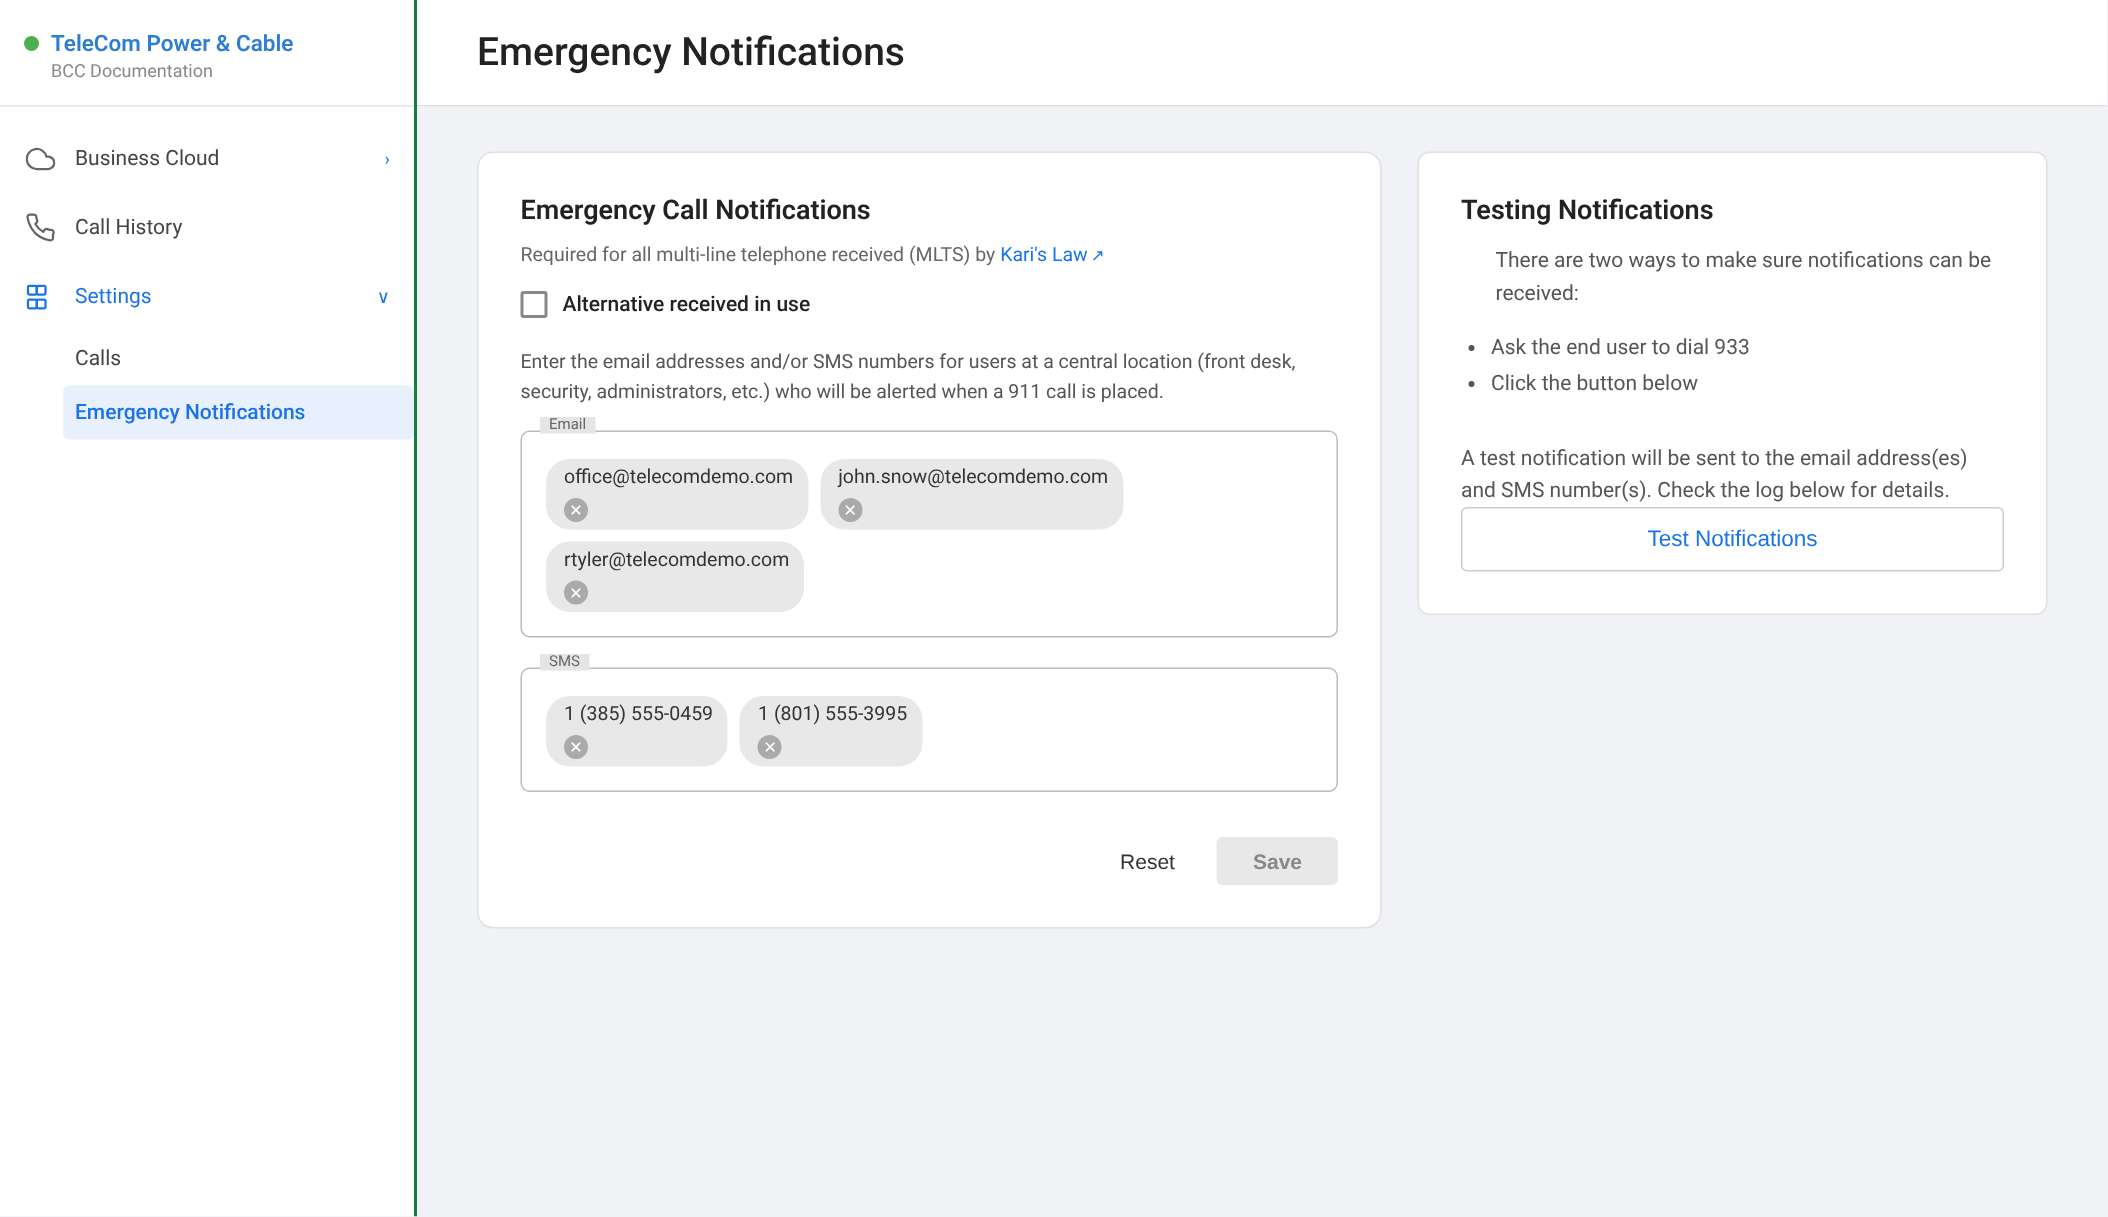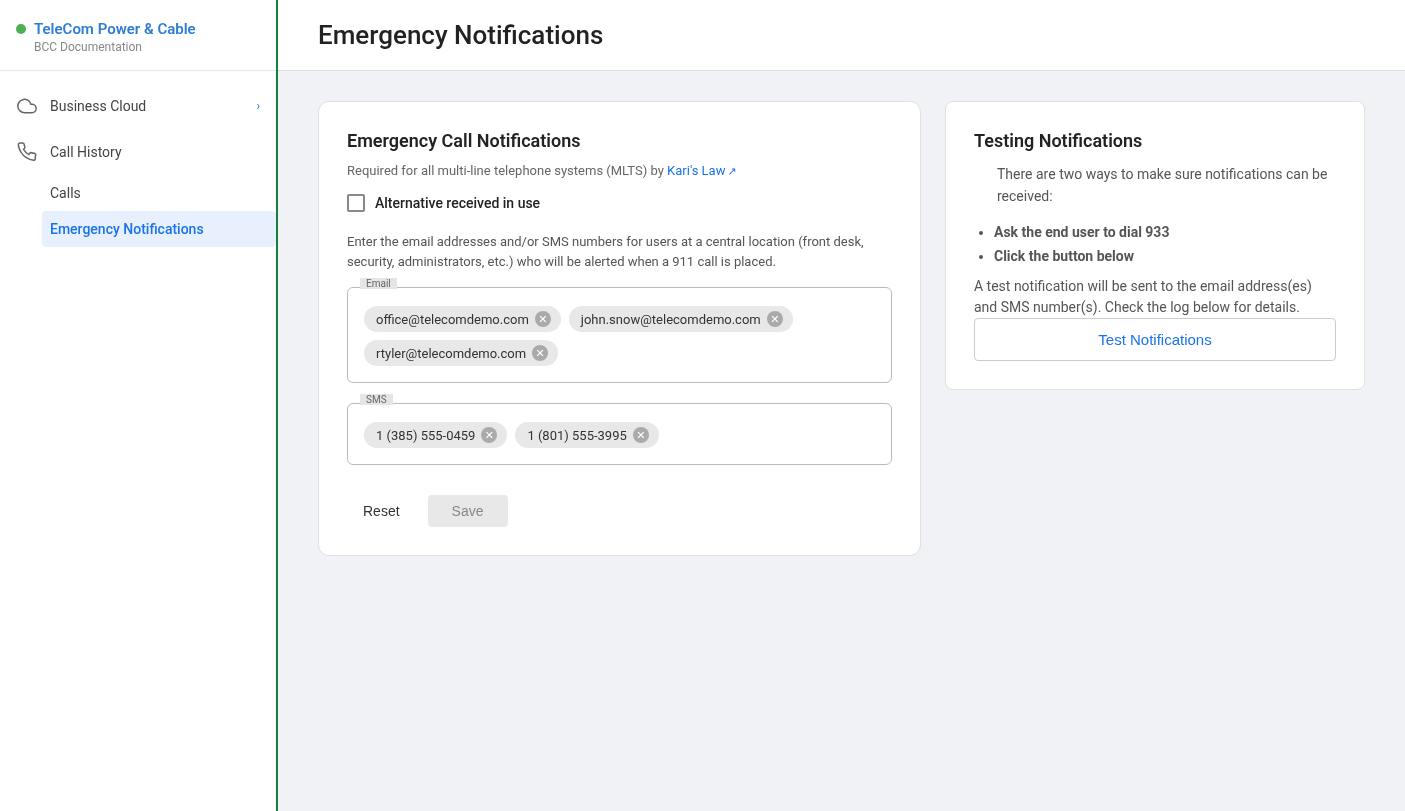--- a/index.html
+++ b/index.html
@@ -199,81 +199,82 @@
 
     
     .tags-container {
       display: flex;
       flex-wrap: wrap;
       gap: 8px;
       padding-top: 6px;
     }
     .tag-chip {
       display: flex;
-      align-items: flex-end;
+      align-items: flex-start;
       background: #e8e8e8;
       border-radius: 16px;
       padding: 5px 10px 5px 12px;
       font-size: 13px;
       color: #333;
       gap: 6px;
+      flex-direction: column;
     }
     .tag-remove {
       width: 16px;
       height: 16px;
       border-radius: 50%;
       background: #aaa;
       color: #fff;
       display: flex;
       align-items: center;
       justify-content: center;
       font-size: 11px;
       cursor: pointer;
       line-height: 1;
     }
 
     
     .buttons-row {
       display: flex;
+      justify-content: flex-end;
       gap: 12px;
       padding-top: 10px;
     }
     .btn-reset {
       background: none;
       border: none;
       font-size: 14px;
       color: #333;
       cursor: pointer;
       padding: 8px 16px;
       font-weight: 500;
     }
     .btn-save {
       background: #e8e8e8;
       border: none;
       font-size: 14px;
       color: #888;
       cursor: not-allowed;
       padding: 8px 24px;
       border-radius: 4px;
-      font-weight: 400;
+      font-weight: 700;
     }
 
     
     .testing-desc {
       font-size: 14px;
       color: #555;
       line-height: 1.6;
       margin-bottom: 16px;
       margin-left: 23px;
     }
     .testing-list {
       list-style: disc;
       padding-left: 20px;
-      margin-bottom: 12px;
-      font-weight: bold;
+      margin-bottom: 32px;
     }
     .testing-list li {
       font-size: 14px;
       color: #555;
       margin-bottom: 8px;
     }
     .testing-note {
       font-size: 14px;
       color: #555;
       line-height: 1.5;
@@ -322,20 +323,32 @@
 
     <div class="nav-item">
       <span class="nav-icon">
         <svg class="icon-svg" viewBox="0 0 24 24" fill="none" stroke="currentColor" stroke-width="1.8">
           <path d="M22 16.92v3a2 2 0 0 1-2.18 2 19.79 19.79 0 0 1-8.63-3.07A19.5 19.5 0 0 1 4.69 12 19.79 19.79 0 0 1 1.61 3.38 2 2 0 0 1 3.6 1.22h3a2 2 0 0 1 2 1.72 12.84 12.84 0 0 0 .7 2.81 2 2 0 0 1-.45 2.11L7.91 8.8a16 16 0 0 0 6.29 6.29l1.16-1.74a2 2 0 0 1 2.11-.45 12.84 12.84 0 0 0 2.81.7A2 2 0 0 1 22 16.92z"></path>
         </svg>
       </span>
       <span>Call History</span>
     </div>
 
+    <div class="nav-item active-parent">
+      <span class="nav-icon">
+        <svg class="icon-svg" viewBox="0 0 24 24" fill="none" stroke="#1a73e8" stroke-width="1.8">
+          <rect x="2" y="3" width="7" height="7" rx="1"></rect>
+          <rect x="9" y="3" width="7" height="7" rx="1"></rect>
+          <rect x="2" y="14" width="7" height="7" rx="1"></rect>
+          <rect x="9" y="14" width="7" height="7" rx="1"></rect>
+        </svg>
+      </span>
+      <span>Settings</span>
+      <span class="nav-chevron">∨</span>
+    </div>
 
     <div class="nav-sub">
       <div class="nav-sub-item">
         <span>Calls</span>
       </div>
       <div class="nav-sub-item active">
         <span>Emergency Notifications</span>
       </div>
     </div>
   </div>
@@ -345,21 +358,21 @@
   <div class="page-header">
     <h1 class="page-title">Emergency Notifications</h1>
   </div>
 
   <div class="page-body">
 
     <div class="card card-left">
       <div class="card-title">Emergency Call Notifications</div>
 
       <div class="card-subtitle">
-        <span>Required for all multi-line telephone systems (MLTS) by </span>
+        <span>Required for all multi-line telephone received (MLTS) by </span>
         <a href="#" class="karis-link">Kari's Law</a>
       </div>
 
       <div class="checkbox-row">
         <span class="checkbox-box"></span>
         <span class="checkbox-label">Alternative received in use</span>
       </div>
 
       <div class="field-description">Enter the email addresses and/or SMS numbers for users at a central location (front desk, security, administrators, etc.) who will be alerted when a 911 call is placed.</div>
 

